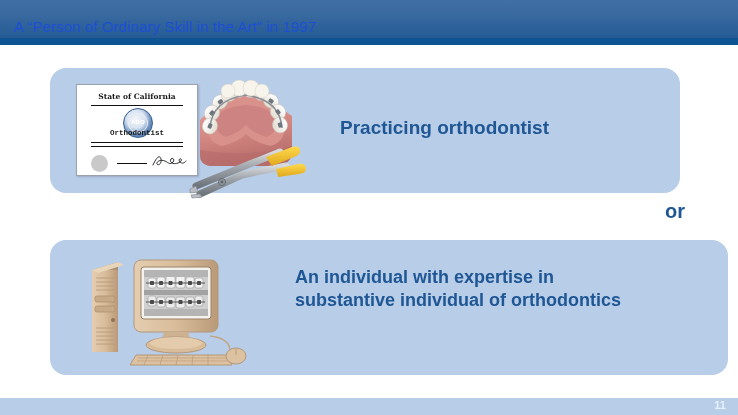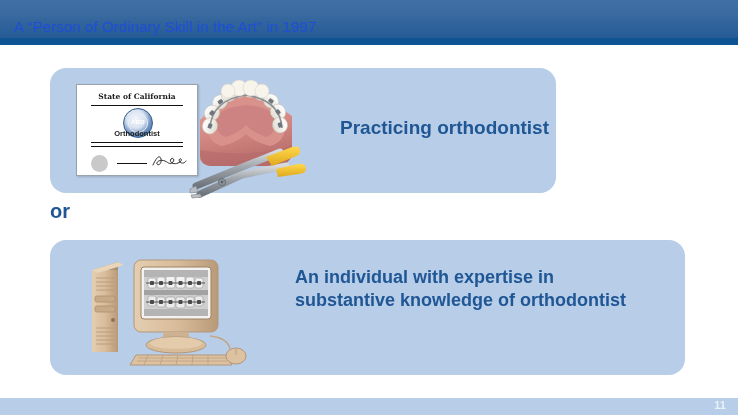--- a/index.html
+++ b/index.html
@@ -42,25 +42,25 @@
   }
 
   
   .panel {
     position: absolute;
     background: #b8cde8;
     border-radius: 16px;
   }
   #panel-top {
     left: 50px; top: 68px;
-    width: 506px; height: 125px;
+    width: 630px; height: 125px;
   }
   #panel-bottom {
     left: 50px; top: 240px;
-    width: 635px; height: 135px;
+    width: 635px; height: 135px; padding-left: 43px;
   }
 
   .panel-text {
     position: absolute;
     color: #1f5694;
     font-weight: bold;
     line-height: 1.28;
   }
   #top-panel-text {
     left: 290px;
@@ -74,21 +74,21 @@
     width: 375px;
     font-size: 18px;
   }
   #bottom-panel-text div { white-space: nowrap; }
 
   
   .or-divider {
     position: absolute;
     left: 50px; top: 200px;
     width: 635px;
-    text-align: left;
+    text-align: right;
     font-size: 20px;
     font-weight: bold;
     color: #1f5694;
   }
 
   
   .slide-footer {
     position: absolute;
     left: 0; top: 398px;
     width: 738px; height: 17px;
@@ -148,21 +148,21 @@
     position: absolute;
     left: 4px; top: 4px;
     width: 18px; height: 18px;
     border-radius: 50%;
     border: 1.4px solid #e9eff8;
   }
   .cert-subtitle {
     position: absolute;
     left: 0; top: 44px; width: 120px;
     text-align: center;
-    font-family: Liberation Sans, sans-serif;
+    font-family: Liberation Mono, monospace;
     font-size: 7.5px;
     font-weight: bold;
     color: #1a1a1a;
   }
   .cert-stamp {
     position: absolute;
     left: 14px; top: 70px;
     width: 17px; height: 17px;
     border-radius: 50%;
     background: #c9c9c9;
@@ -402,18 +402,18 @@
       <line x1="130" y1="103" x2="130" y2="113"></line>
     </g>
 
     <path d="M132 84 Q150 86 152 97" fill="none" stroke="#c2a684" stroke-width="1.4"></path>
     <ellipse cx="158" cy="104" rx="10" ry="8" fill="#ddc2a1" stroke="#b2977a" stroke-width="1"></ellipse>
     <line x1="158" y1="97" x2="158" y2="103" stroke="#b2977a" stroke-width="0.8"></line>
   </svg>
 
   <div class="panel-text" id="bottom-panel-text">
     <div>An individual with expertise in</div>
-    <div>substantive knowledge of orthodontist</div>
+    <div>substantive individual of orthodontics</div>
   </div>
 </div>
 
 <div class="slide-footer"></div>
 <div class="slide-number">11</div>
 
 </body></html>

